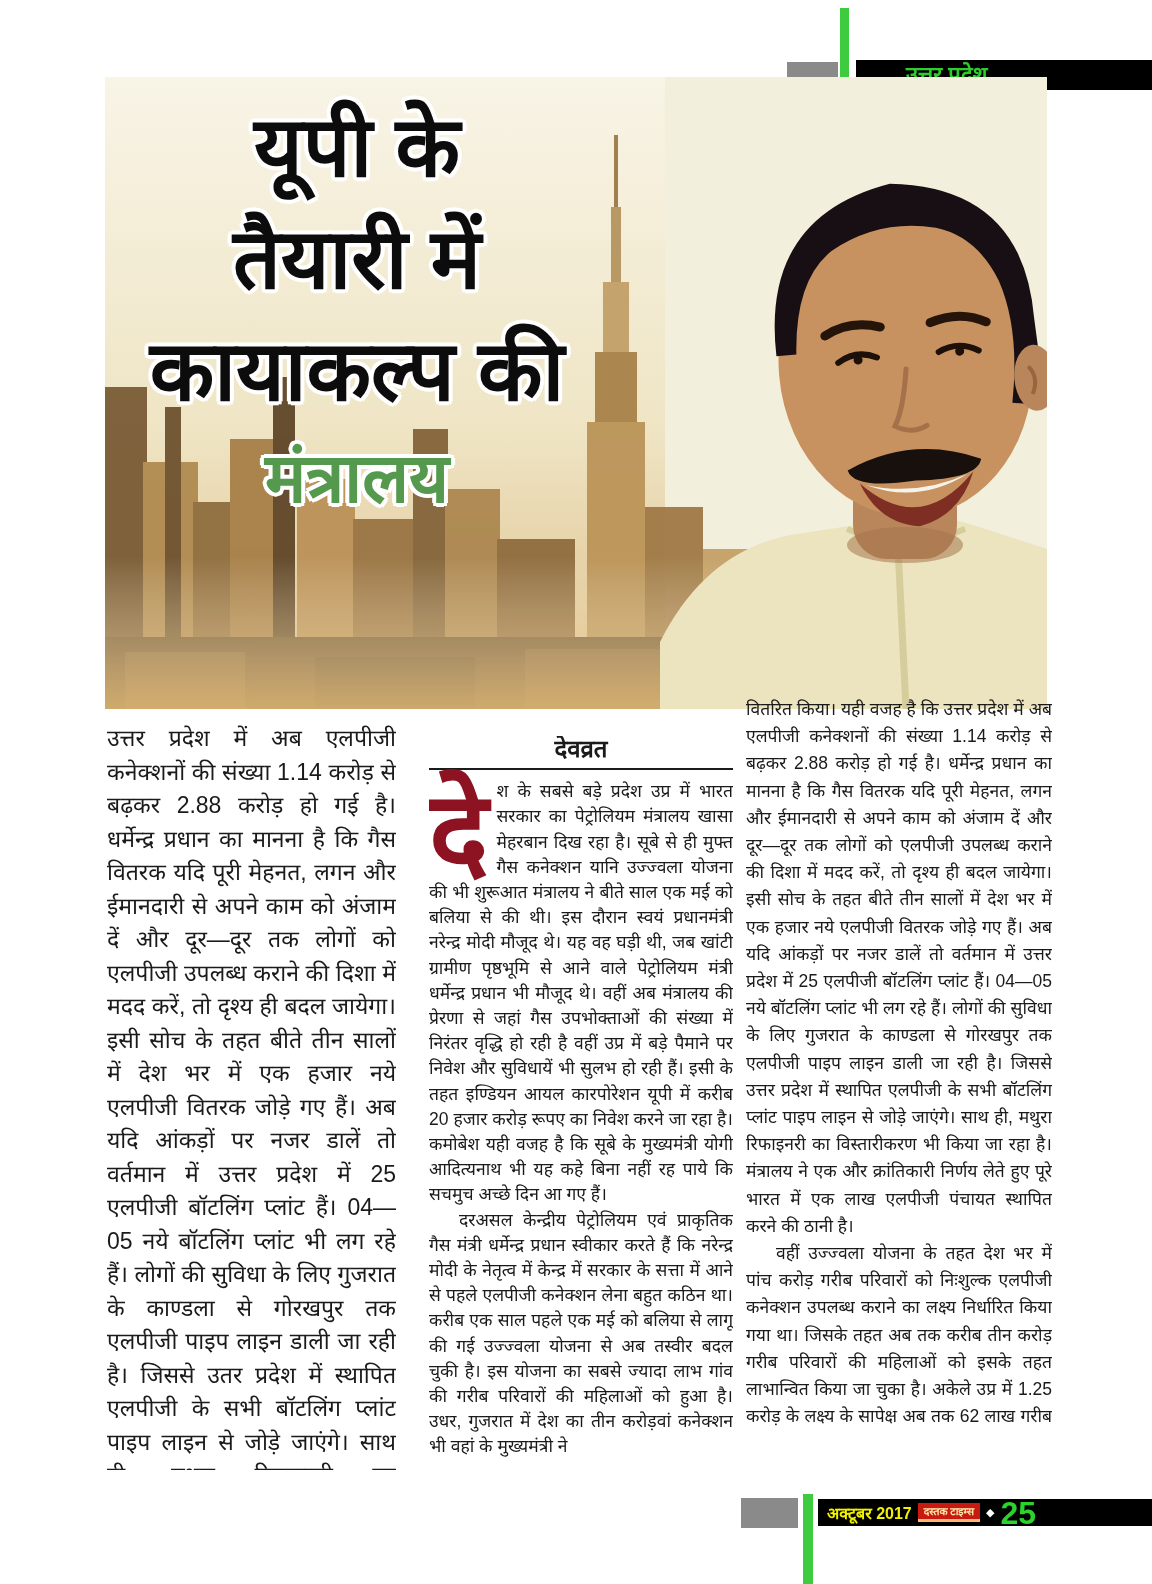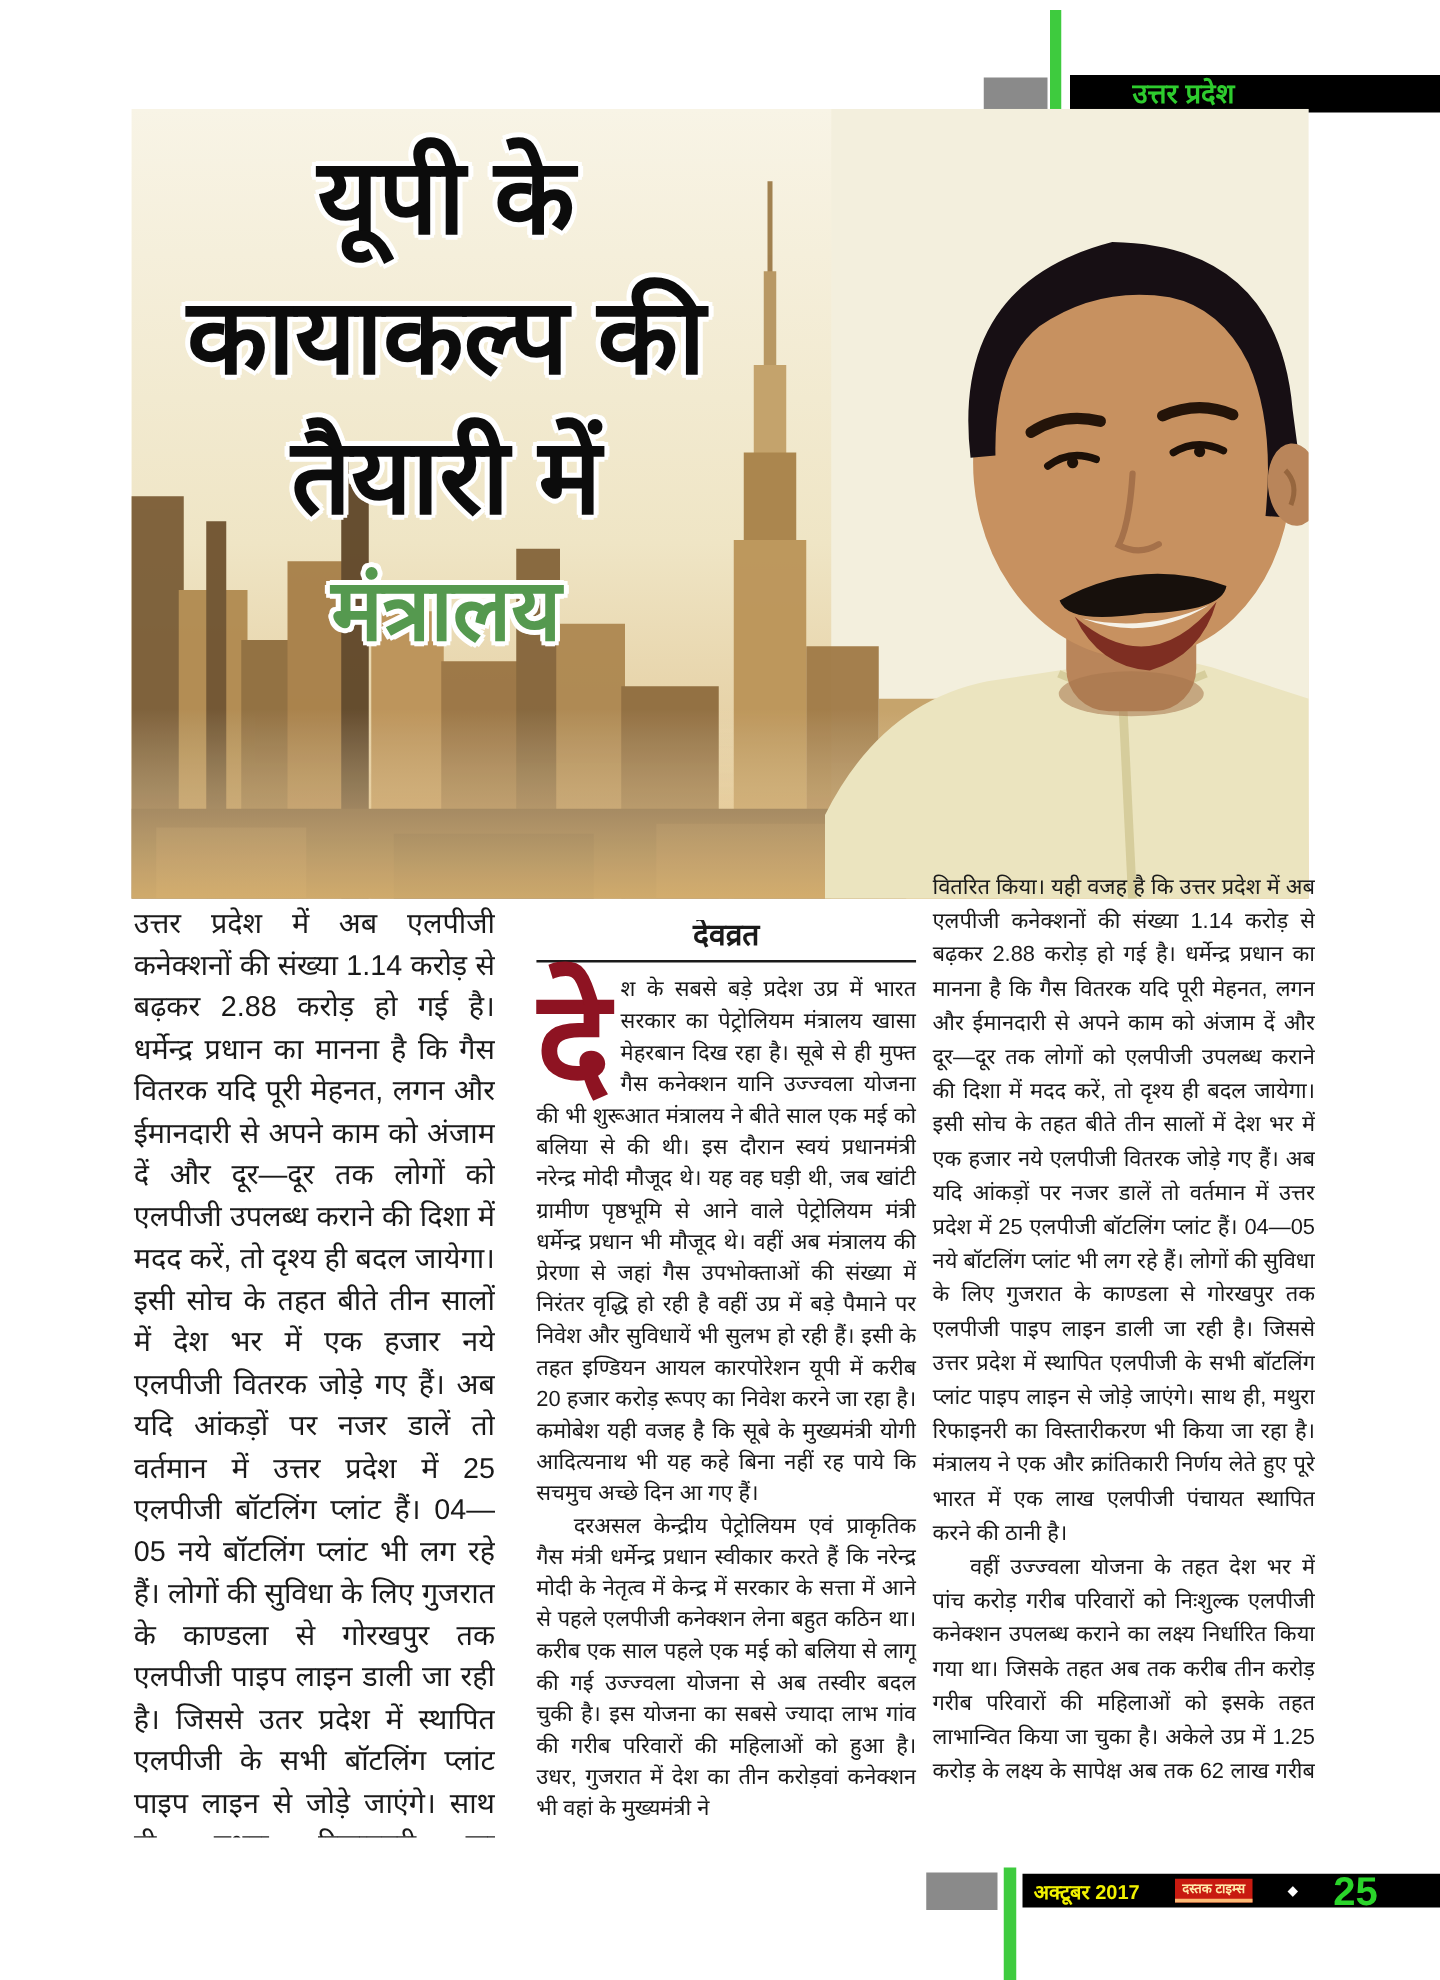--- a/index.html
+++ b/index.html
@@ -12,21 +12,21 @@
   }
   
   .hdr-gray{position:absolute;left:787px;top:62px;width:51px;height:26px;background:#8a8a8a;}
   .hdr-vbar{position:absolute;left:840px;top:8px;width:9px;height:84px;background:var(--accent-green,#3ecb3e);}
   .hdr-bar{
     position:absolute;left:856px;top:60px;width:296px;height:30px;background:#000;
     display:flex;align-items:center;padding-left:50px;
   }
   .hdr-label{color:var(--header-green,#2ecc2e);font-size:22px;font-weight:bold;line-height:1;}
   
-  .hero{position:absolute;left:105px;top:87px;width:942px;height:640px;overflow:hidden;}
+  .hero{position:absolute;left:105px;top:77px;width:942px;height:640px;overflow:hidden;}
   .hero svg{position:absolute;left:0;top:0;}
   .hero-title{position:absolute;left:12px;top:14px;width:480px;text-align:center;}
   .ht-black{
     font-weight:bold;font-size:84px;line-height:112px;color:#0c0c0c;white-space:nowrap;
     text-shadow:-4px 0 0 #fff,4px 0 0 #fff,0 -4px 0 #fff,0 4px 0 #fff,
       -3px -3px 0 #fff,3px 3px 0 #fff,-3px 3px 0 #fff,3px -3px 0 #fff;
   }
   .ht-green{
     font-weight:bold;font-size:69px;line-height:104px;color:var(--headline-green,#55994f);white-space:nowrap;
     text-shadow:-4px 0 0 #fff,4px 0 0 #fff,0 -4px 0 #fff,0 4px 0 #fff,
@@ -45,21 +45,21 @@
     float:left;font-size:112px;line-height:92px;font-weight:bold;
     color:var(--dropcap-maroon,#8e1322);margin:8px 8px 0 0;
   }
   .p2{text-indent:30px;margin-top:0;}
   p{margin:0;}
   
   .ftr-gray{position:absolute;left:741px;top:1498px;width:57px;height:30px;background:#8a8a8a;}
   .ftr-vbar{position:absolute;left:803px;top:1494px;width:10px;height:90px;background:var(--accent-green,#3ecb3e);}
   .ftr-bar{
     position:absolute;left:818px;top:1499px;width:334px;height:27px;background:#000;
-    display:flex;align-items:center;gap:28px;padding-left:9px;
+    display:flex;align-items:center;gap:6px;padding-left:9px;
   }
   .ftr-date{color:var(--date-yellow,#f2f200);font-size:16px;font-weight:bold;}
   .ftr-logo{
     background:#c81a10;color:#ffe9a8;font-size:10.5px;font-weight:bold;
     padding:2px 6px;line-height:1.2;border-bottom:3px solid #fdba74;white-space:nowrap;
   }
   .ftr-diamond{color:#ffffff;font-size:11px;}
   .ftr-page{color:var(--page-green,#2ad42a);font-size:32px;font-weight:bold;line-height:1;}
 </style>
 </head>
@@ -140,22 +140,22 @@
           <path d="M800,292 Q794,332 784,348 Q800,358 816,350" stroke="#a5714a" stroke-width="5" fill="none" stroke-linecap="round"></path>
           <path d="M733,388 Q800,358 867,388 Q862,408 800,404 Q738,408 733,388 Z" fill="#17100c"></path>
           <path d="M744,402 Q800,460 858,400 Q842,442 800,450 Q760,444 744,402 Z" fill="#7e2e22"></path>
           <path d="M750,404 Q800,428 852,402 Q800,420 750,404 Z" fill="#f6f2e8"></path>
         </g>
       </g>
     </svg>
 
     <div class="hero-title">
       <div class="ht-black">यूपी के</div>
+      <div class="ht-black">तैयारी में</div>
       <div class="ht-black">कायाकल्प की</div>
-      <div class="ht-black">तैयारी में</div>
       <div class="ht-green">मंत्रालय</div>
     </div>
   </div>
 
   <div class="col col1">
     <p>उत्तर प्रदेश में अब एलपीजी कनेक्शनों की संख्या 1.14 करोड़ से बढ़कर 2.88 करोड़ हो गई है। धर्मेन्द्र प्रधान का मानना है कि गैस वितरक यदि पूरी मेहनत, लगन और ईमानदारी से अपने काम को अंजाम दें और दूर—दूर तक लोगों को एलपीजी उपलब्ध कराने की दिशा में मदद करें, तो दृश्य ही बदल जायेगा। इसी सोच के तहत बीते तीन सालों में देश भर में एक हजार नये एलपीजी वितरक जोड़े गए हैं। अब यदि आंकड़ों पर नजर डालें तो वर्तमान में उत्तर प्रदेश में 25 एलपीजी बॉटलिंग प्लांट हैं। 04—05 नये बॉटलिंग प्लांट भी लग रहे हैं। लोगों की सुविधा के लिए गुजरात के काण्डला से गोरखपुर तक एलपीजी पाइप लाइन डाली जा रही है। जिससे उतर प्रदेश में स्थापित एलपीजी के सभी बॉटलिंग प्लांट पाइप लाइन से जोड़े जाएंगे। साथ ही, मथुरा रिफाइनरी का विस्तारीकरण भी किया जा रहा है।</p>
   </div>
 
   <div class="col col2">
     <div class="byline">देवव्रत</div>

